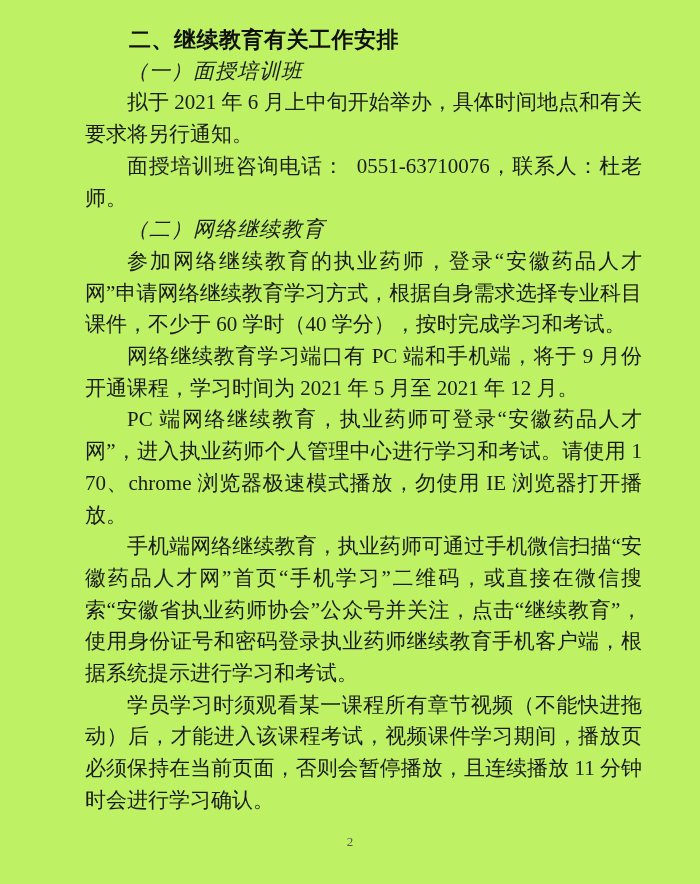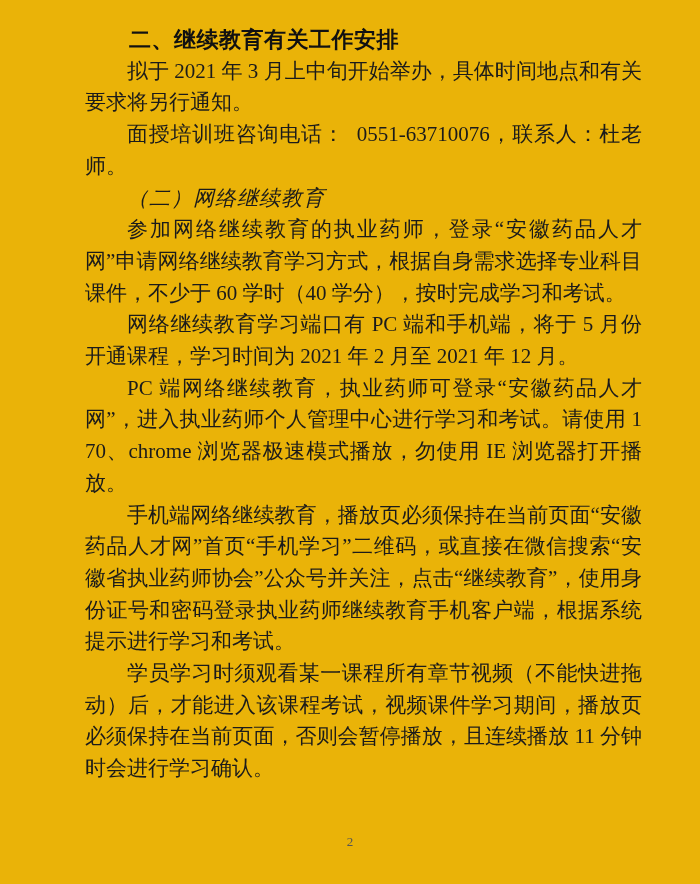--- a/index.html
+++ b/index.html
@@ -4,21 +4,21 @@
 <style>
   html, body {
     margin: 0;
     padding: 0;
     background: #ffffff;
   }
   .page {
     position: relative;
     width: 700px;
     height: 884px;
-    background: #eab308;
+    background: #bef264;
     overflow: hidden;
     font-family: "Liberation Serif", "DejaVu Serif", serif;
     color: #1b1b1b;
   }
   .content {
     position: absolute;
     left: 85px;
     top: 24px;
     width: 557px;
   }
@@ -57,23 +57,24 @@
     color: #555555;
     font-family: "Liberation Serif", "DejaVu Serif", serif;
   }
 </style>
 </head>
 <body>
 
 <div class="page">
   <div class="content">
     <h1 class="heading">二、继续教育有关工作安排</h1>
-    <p class="para">拟于 2021 年 3 月上中旬开始举办，具体时间地点和有关要求将另行通知。</p>
+    <p class="para subheading">（一）面授培训班</p>
+    <p class="para">拟于 2021 年 6 月上中旬开始举办，具体时间地点和有关要求将另行通知。</p>
     <p class="para">面授培训班咨询电话：&nbsp; 0551-63710076，联系人：杜老师。</p>
     <p class="para subheading">（二）网络继续教育</p>
     <p class="para">参加网络继续教育的执业药师，登录“安徽药品人才网”申请网络继续教育学习方式，根据自身需求选择专业科目课件，不少于 60 学时（40 学分），按时完成学习和考试。</p>
-    <p class="para">网络继续教育学习端口有 PC 端和手机端，将于 5 月份开通课程，学习时间为 2021 年 2 月至 2021 年 12 月。</p>
+    <p class="para">网络继续教育学习端口有 PC 端和手机端，将于 9 月份开通课程，学习时间为 2021 年 5 月至 2021 年 12 月。</p>
     <p class="para">PC 端网络继续教育，执业药师可登录“安徽药品人才网”，进入执业药师个人管理中心进行学习和考试。请使用 170、chrome 浏览器极速模式播放，勿使用 IE 浏览器打开播放。</p>
-    <p class="para">手机端网络继续教育，播放页必须保持在当前页面“安徽药品人才网”首页“手机学习”二维码，或直接在微信搜索“安徽省执业药师协会”公众号并关注，点击“继续教育”，使用身份证号和密码登录执业药师继续教育手机客户端，根据系统提示进行学习和考试。</p>
+    <p class="para">手机端网络继续教育，执业药师可通过手机微信扫描“安徽药品人才网”首页“手机学习”二维码，或直接在微信搜索“安徽省执业药师协会”公众号并关注，点击“继续教育”，使用身份证号和密码登录执业药师继续教育手机客户端，根据系统提示进行学习和考试。</p>
     <p class="para">学员学习时须观看某一课程所有章节视频（不能快进拖动）后，才能进入该课程考试，视频课件学习期间，播放页必须保持在当前页面，否则会暂停播放，且连续播放 11 分钟时会进行学习确认。</p>
   </div>
   <div class="footer">2</div>
 </div>
 
 </body></html>

